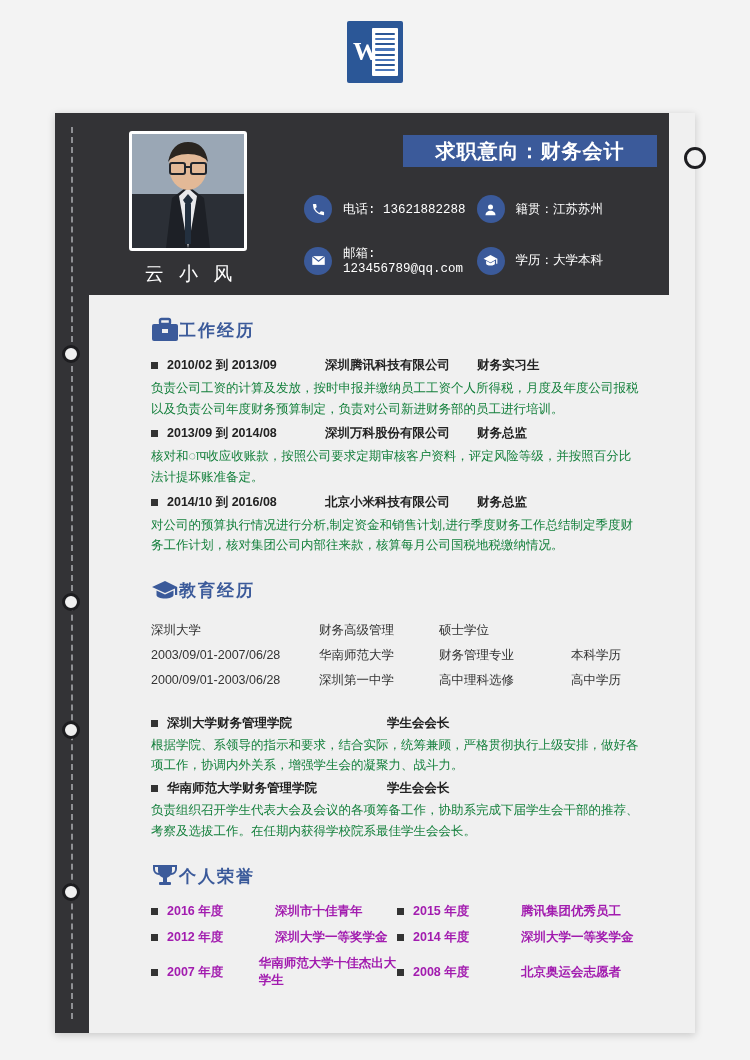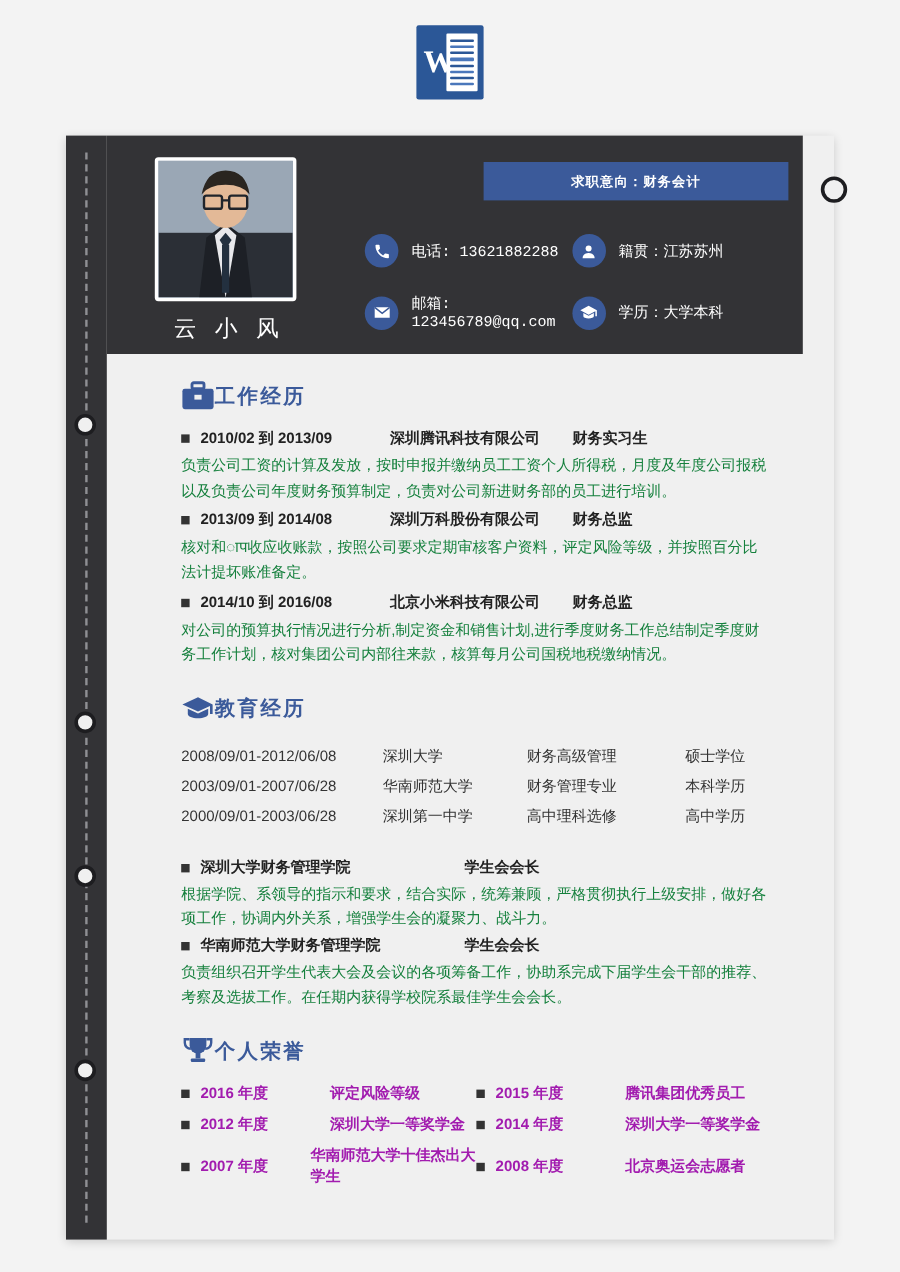--- a/index.html
+++ b/index.html
@@ -102,21 +102,21 @@
   }
   .photo svg { display: block; }
   .pname {
     position: absolute; left: 40px; top: 148px; width: 124px;
     text-align: center; color: #fff; font-size: 19px; letter-spacing: 5px;
   }
   .objective {
     position: absolute; right: 12px; top: 22px;
     width: 254px; height: 32px;
     background: #3b5a9a;
-    color: #fff; font-size: 11px; font-weight: bold;
+    color: #fff; font-size: 20px; font-weight: bold;
     display: flex; align-items: center; justify-content: center;
     letter-spacing: 1px;
   }
   .contacts {
     position: absolute; left: 215px; top: 82px; right: 20px;
     display: grid; grid-template-columns: 1fr 1fr; row-gap: 22px;
   }
   .citem { display: flex; align-items: center; gap: 11px; font-family: Liberation Mono, monospace; }
   .cicon {
     width: 28px; height: 28px; border-radius: 50%;
@@ -293,21 +293,20 @@
         <div class="sec-head">
           <span class="sec-icon">
             <svg width="28" height="26" viewBox="0 0 28 26" fill="#3b5a9a">
                 <path d="M14 3L1 9l13 6 10-4.6V17h2.2V9z"></path>
                 <path d="M5.5 12.6V17c0 2 3.8 3.6 8.5 3.6s8.5-1.6 8.5-3.6v-4.4L14 16.6z"></path>
               </svg>
           </span>
           <span class="sec-title">教育经历</span>
         </div>
         <div class="edu-row">
-          <div>2008/09/01-2012/06/08</div>
           <div>深圳大学</div>
           <div>财务高级管理</div>
           <div>硕士学位</div>
         </div>
         <div class="edu-row">
           <div>2003/09/01-2007/06/28</div>
           <div>华南师范大学</div>
           <div>财务管理专业</div>
           <div>本科学历</div>
         </div>
@@ -345,21 +344,21 @@
                 <rect x="12" y="14" width="4" height="5"></rect>
                 <rect x="8" y="19" width="12" height="3" rx="1"></rect>
               </svg>
           </span>
           <span class="sec-title">个人荣誉</span>
         </div>
         <div class="honor-grid">
           <div class="honor">
             <span class="bullet"></span>
             <span class="y">2016 年度</span>
-            <span>评定风险等级</span>
+            <span>深圳市十佳青年</span>
           </div>
           <div class="honor">
             <span class="bullet"></span>
             <span class="y">2015 年度</span>
             <span>腾讯集团优秀员工</span>
           </div>
           <div class="honor">
             <span class="bullet"></span>
             <span class="y">2012 年度</span>
             <span>深圳大学一等奖学金</span>

